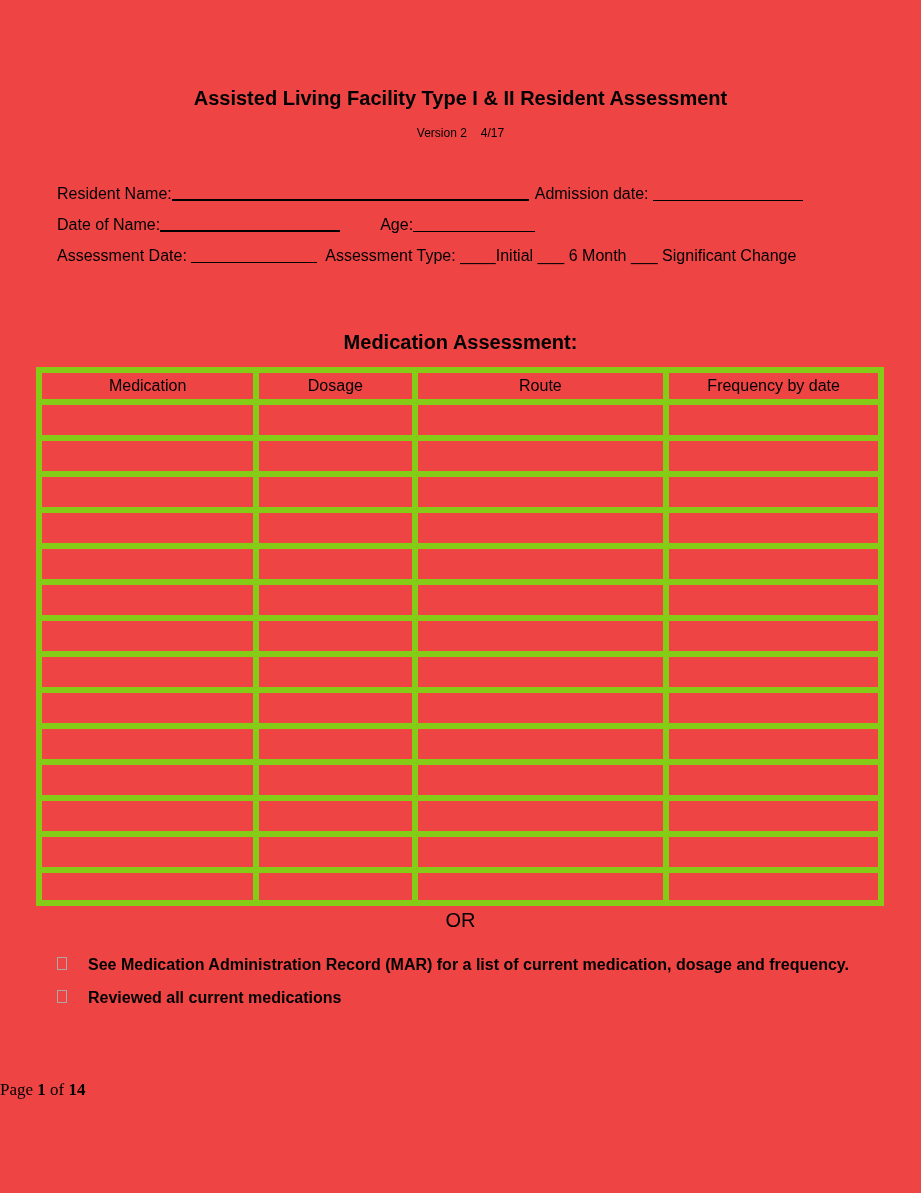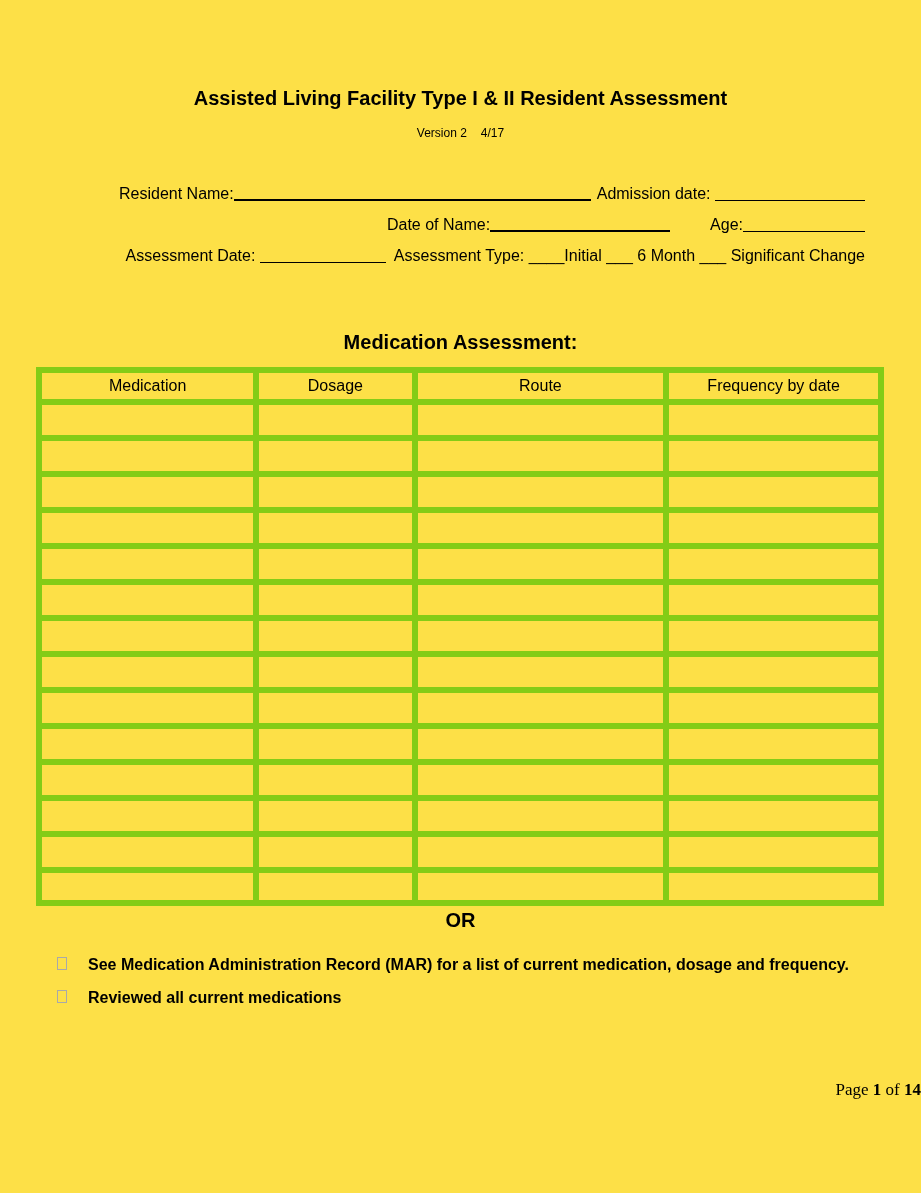--- a/index.html
+++ b/index.html
@@ -2,21 +2,21 @@
 <html><head>
 <meta charset="utf-8">
 <style>
   * { box-sizing: border-box; }
   html, body { margin: 0; padding: 0; background: #ffffff; }
   .page {
     position: relative;
     width: 921px;
     height: 1193px;
     margin: 0 auto;
-    background: #fde047;
+    background: #ef4444;
     color: #000000;
     font-family: "Liberation Sans", sans-serif;
     overflow: hidden;
   }
   .doc-title {
     padding-top: 86px;
     text-align: center;
     font-size: 20px;
     font-weight: 700;
     line-height: 24px;
@@ -24,21 +24,20 @@
   .version-line {
     margin-top: 16px;
     text-align: center;
     font-size: 12px;
     line-height: 14px;
   }
   .version-line .ver-date { margin-left: 14px; }
   .form-block {
     margin: 44px 56px 0 57px;
     font-size: 16px;
-    text-align: right;
   }
   .form-row {
     white-space: nowrap;
     line-height: 20px;
     margin-bottom: 11px;
   }
   .fill {
     display: inline-block;
     border-bottom: 2px solid #000;
     height: 15px;
@@ -80,21 +79,21 @@
     font-weight: 400;
     text-align: center;
     vertical-align: middle;
   }
   .med-table td { height: 36px; }
   .med-table tbody tr:last-child td { height: 33px; }
   .or-divider {
     margin-top: 2px;
     text-align: center;
     font-size: 20px;
-    font-weight: 700;
+    font-weight: 400;
     line-height: 24px;
   }
   ul.checkbox-list {
     list-style: none;
     margin: 16px 56px 0 57px;
     padding: 0;
   }
   ul.checkbox-list li {
     display: flex;
     align-items: flex-start;
@@ -110,21 +109,21 @@
     border: 1.5px solid #a9a9a9;
     margin-top: 9px;
     margin-right: 21px;
   }
   .cbx-text { max-width: 768px; }
   .page-footer {
     position: absolute;
     top: 1080px;
     left: 0;
     width: 100%;
-    text-align: right;
+    text-align: left;
     font-family: "Liberation Serif", serif;
     font-size: 17px;
   }
   .page-footer .num { font-weight: 700; }
 </style>
 </head>
 <body>
 
 <div class="page">
 

